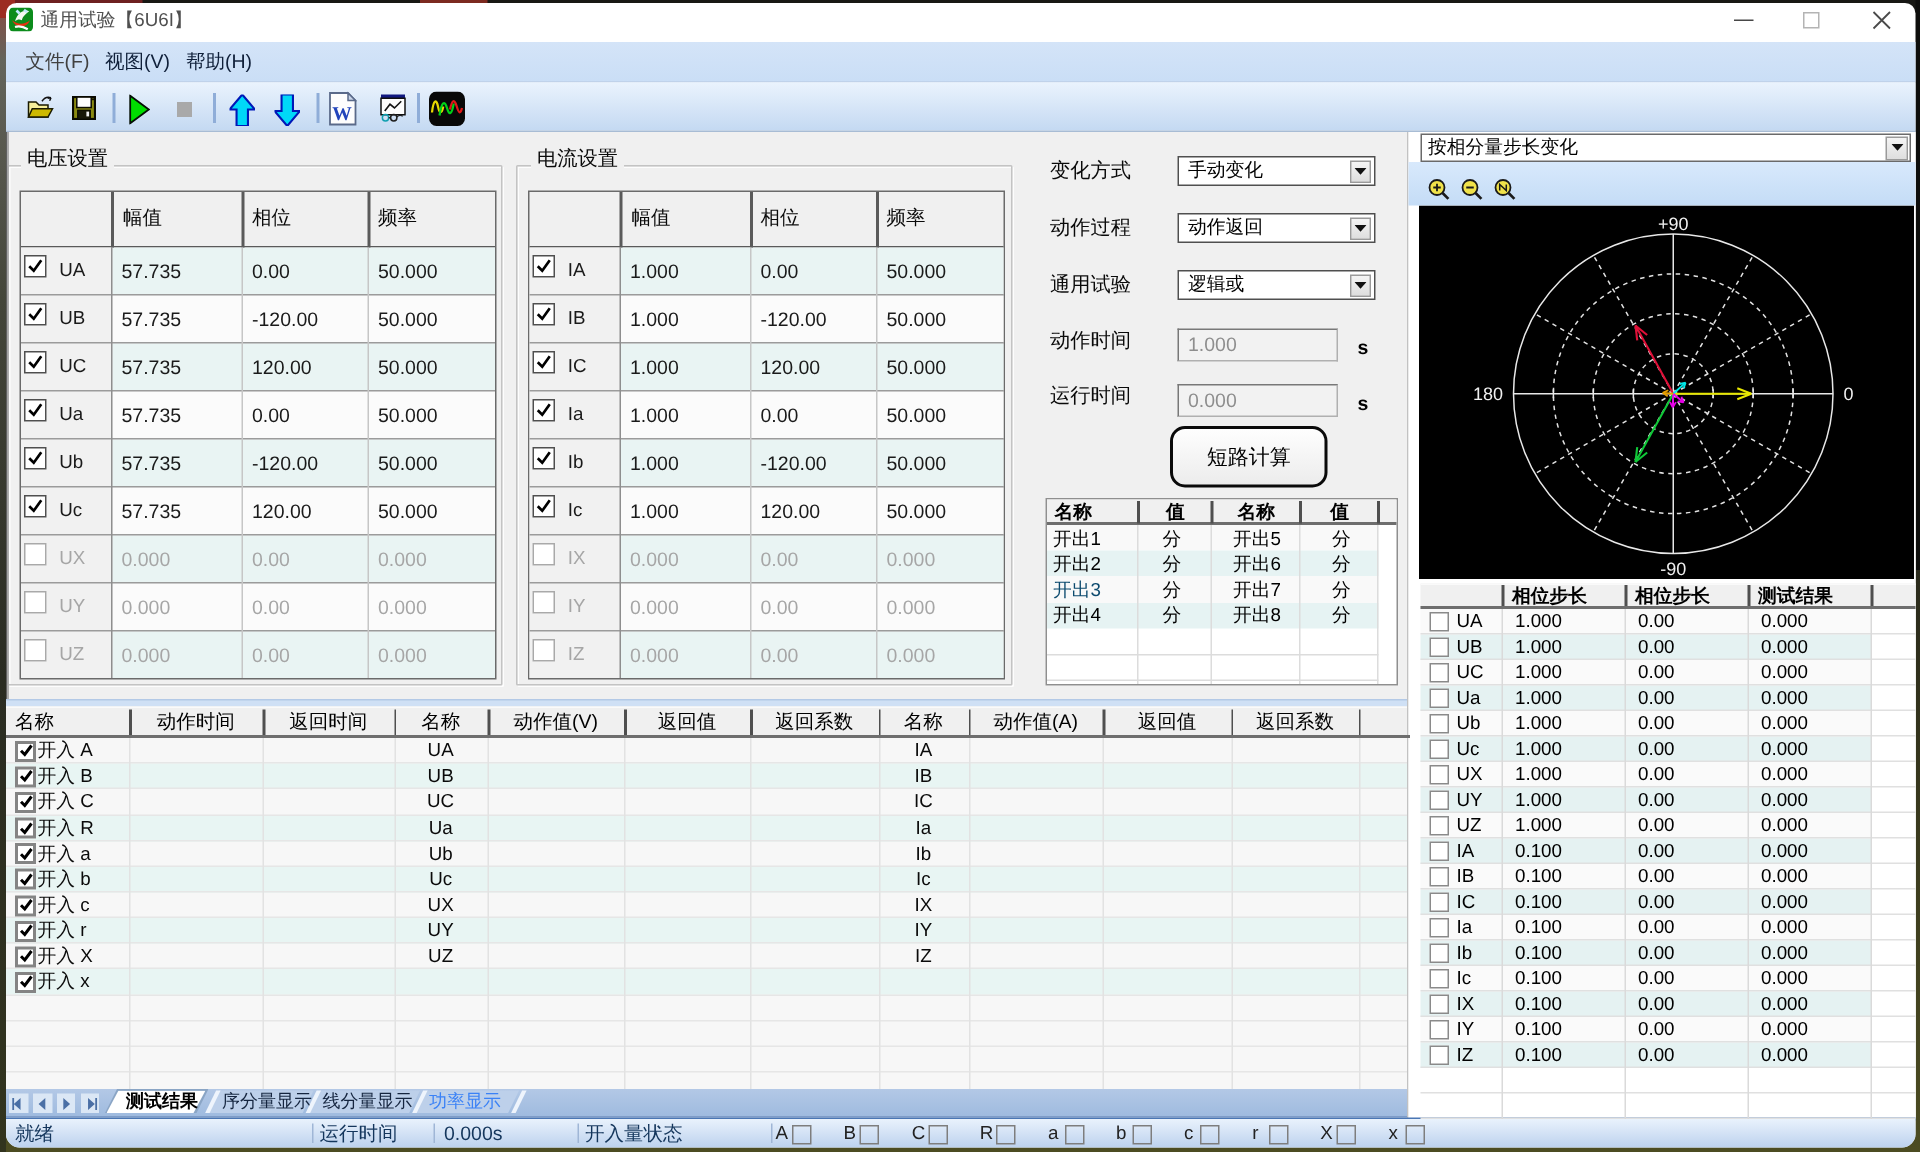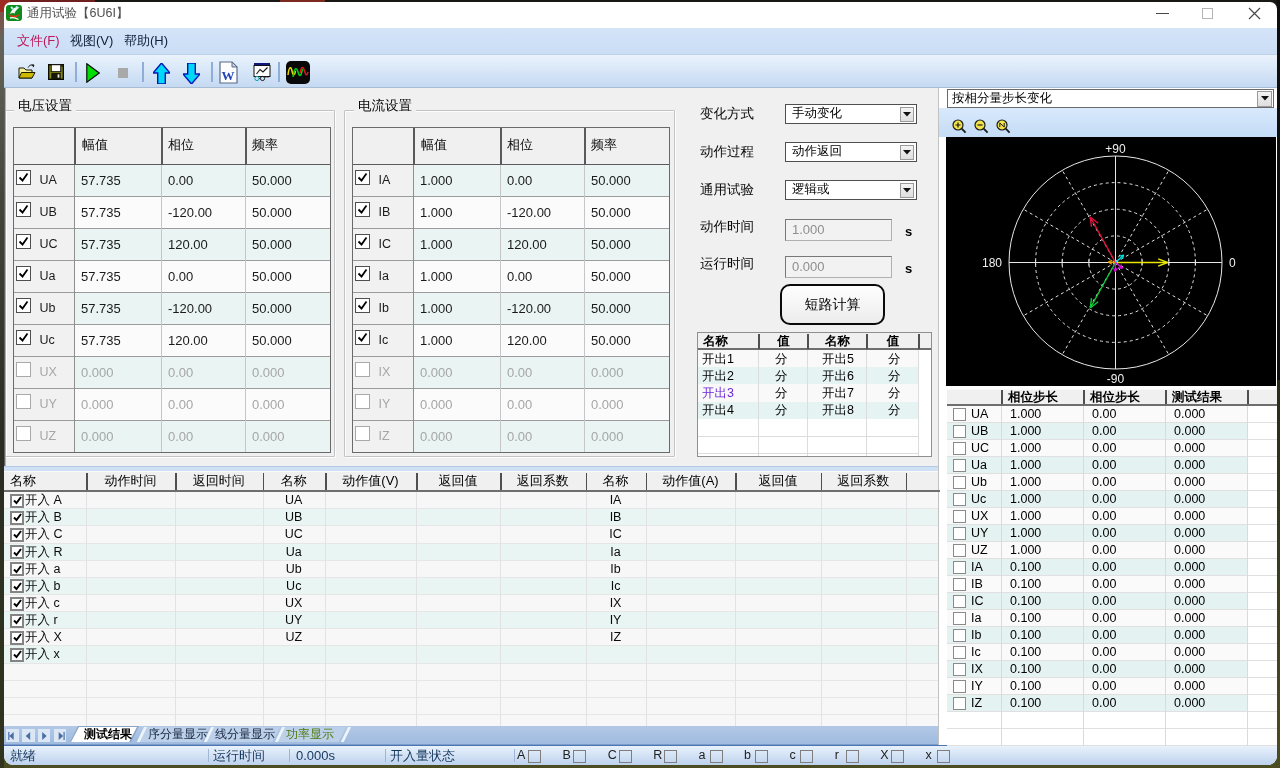--- a/index.html
+++ b/index.html
@@ -20,21 +20,21 @@
     <path d="M2 8.5 C5.5 11.5,10.5 11.5,14 8.5 C12.5 12,10 12.5,8 12.5 C6 12.5,3.5 11.5,2 8.5 Z" fill="#e83010"></path>
     <path d="M4 13 C7 12,10 13,12.5 14.5" stroke="#fdfdfd" stroke-width="1.4" fill="none"></path>
   </svg>
 <div class="t" style="left:27px;top:7px;z-index:2;font-size:12.5px;color:#4f4f4f">通用试验【6U6I】</div>
 <div style="left:1156px;top:13px;width:13px;height:1px;background:#474747;z-index:2;"></div>
 <div style="left:1202px;top:8px;width:11px;height:11px;border:1px solid #b4b4b4;z-index:2;"></div>
 <svg style="left:1248px;top:7px;z-index:2" width="13" height="13" viewBox="0 0 13 13">
     <path d="M1 1 L12 12 M12 1 L1 12" stroke="#4a4a4a" stroke-width="1.2"></path>
   </svg>
 <div style="left:4px;top:28px;width:1273px;height:27px;background:linear-gradient(180deg,#d4e4f8,#cadef6);border-bottom:1px solid #c0d2ea;z-index:2;"></div>
-<div class="t" style="left:17px;top:34px;z-index:2;font-size:13px;color:#be185d">文件(F)</div>
+<div class="t" style="left:17px;top:34px;z-index:2;font-size:13px;color:#404040">文件(F)</div>
 <div class="t" style="left:70px;top:34px;z-index:2;font-size:13px;color:#10203a">视图(V)</div>
 <div class="t" style="left:124px;top:34px;z-index:2;font-size:13px;color:#10203a">帮助(H)</div>
 <div style="left:4px;top:55px;width:1273px;height:33px;background:linear-gradient(180deg,#eaf3fd,#c4d9f2);border-bottom:1px solid #a8bcd4;z-index:2;"></div>
 <div style="left:75px;top:62px;width:1.5px;height:20px;background:#8fadd8;z-index:2;"></div>
 <div style="left:142px;top:62px;width:1.5px;height:20px;background:#8fadd8;z-index:2;"></div>
 <div style="left:211px;top:62px;width:1.5px;height:20px;background:#8fadd8;z-index:2;"></div>
 <div style="left:278px;top:62px;width:1.5px;height:20px;background:#8fadd8;z-index:2;"></div>
 <svg style="left:18px;top:64px;z-index:3" width="18" height="16" viewBox="0 0 18 16">
     <path d="M1 14 L1 4 L6 4 L8 6 L14 6 L14 14 Z" fill="#f6ef9a" stroke="#1a1a00" stroke-width="1"></path>
     <path d="M1 14 L3.5 8.5 L17 8.5 L14 14 Z" fill="#cdb900" stroke="#1a1a00" stroke-width="1"></path>
@@ -313,21 +313,21 @@
 <div class="t" style="left:702px;top:352.5px;z-index:4;font-size:12.5px;color:#000">开出1</div>
 <div class="t" style="left:775px;top:352.5px;z-index:4;font-size:12.5px;color:#000">分</div>
 <div class="t" style="left:822px;top:352.5px;z-index:4;font-size:12.5px;color:#000">开出5</div>
 <div class="t" style="left:888px;top:352.5px;z-index:4;font-size:12.5px;color:#000">分</div>
 <div style="left:698px;top:367.2px;width:221px;height:17.2px;background:#e6f3f3;z-index:3;"></div>
 <div class="t" style="left:702px;top:369.7px;z-index:4;font-size:12.5px;color:#000">开出2</div>
 <div class="t" style="left:775px;top:369.7px;z-index:4;font-size:12.5px;color:#000">分</div>
 <div class="t" style="left:822px;top:369.7px;z-index:4;font-size:12.5px;color:#000">开出6</div>
 <div class="t" style="left:888px;top:369.7px;z-index:4;font-size:12.5px;color:#000">分</div>
 <div style="left:698px;top:384.4px;width:221px;height:17.2px;background:#f9f9f9;z-index:3;"></div>
-<div class="t" style="left:702px;top:386.9px;z-index:4;font-size:12.5px;color:#6d28d9">开出3</div>
+<div class="t" style="left:702px;top:386.9px;z-index:4;font-size:12.5px;color:#0c4a6e">开出3</div>
 <div class="t" style="left:775px;top:386.9px;z-index:4;font-size:12.5px;color:#000">分</div>
 <div class="t" style="left:822px;top:386.9px;z-index:4;font-size:12.5px;color:#000">开出7</div>
 <div class="t" style="left:888px;top:386.9px;z-index:4;font-size:12.5px;color:#000">分</div>
 <div style="left:698px;top:401.6px;width:221px;height:17.2px;background:#e6f3f3;z-index:3;"></div>
 <div class="t" style="left:702px;top:404.1px;z-index:4;font-size:12.5px;color:#000">开出4</div>
 <div class="t" style="left:775px;top:404.1px;z-index:4;font-size:12.5px;color:#000">分</div>
 <div class="t" style="left:822px;top:404.1px;z-index:4;font-size:12.5px;color:#000">开出8</div>
 <div class="t" style="left:888px;top:404.1px;z-index:4;font-size:12.5px;color:#000">分</div>
 <div style="left:698px;top:436px;width:221px;height:1px;background:#dcdcdc;z-index:3;"></div>
 <div style="left:698px;top:453.2px;width:221px;height:1px;background:#dcdcdc;z-index:3;"></div>
@@ -476,21 +476,21 @@
     <path d="M4.5 2 L9 6 L4.5 10 Z M9.3 2 L10.5 2 L10.5 10 L9.3 10 Z" fill="#4a6fa5"></path>
   </svg>
 <div style="left:70px;top:726px;width:69px;height:16px;background:#8aa5c5;clip-path:polygon(8px 0,69px 0,61px 16px,0 16px);z-index:3;"></div>
 <div style="left:71px;top:727px;width:66px;height:15px;background:#fff;clip-path:polygon(8px 0,66px 0,58px 15px,0 15px);z-index:3;"></div>
 <div class="t" style="left:84px;top:728px;z-index:4;font-size:12px;font-weight:bold;color:#000">测试结果</div>
 <div style="left:139px;top:727px;width:63px;height:14.5px;background:#bdd0ea;transform:skewX(-26deg);transform-origin:0 100%;z-index:3;"></div>
 <div class="t" style="left:148px;top:728px;z-index:4;font-size:12px;color:#15253f">序分量显示</div>
 <div style="left:206px;top:727px;width:67px;height:14.5px;background:#bdd0ea;transform:skewX(-26deg);transform-origin:0 100%;z-index:3;"></div>
 <div class="t" style="left:215px;top:728px;z-index:4;font-size:12px;color:#15253f">线分量显示</div>
 <div style="left:277px;top:727px;width:62px;height:14.5px;background:#bdd0ea;transform:skewX(-26deg);transform-origin:0 100%;z-index:3;"></div>
-<div class="t" style="left:286px;top:728px;z-index:4;font-size:12px;color:#4d7c0f">功率显示</div>
+<div class="t" style="left:286px;top:728px;z-index:4;font-size:12px;color:#3b82f6">功率显示</div>
 <div style="left:137px;top:727px;width:2.5px;height:14.5px;background:#eef4fc;transform:skewX(-26deg);transform-origin:0 100%;z-index:4;"></div>
 <div style="left:204px;top:727px;width:2.5px;height:14.5px;background:#eef4fc;transform:skewX(-26deg);transform-origin:0 100%;z-index:4;"></div>
 <div style="left:275px;top:727px;width:2.5px;height:14.5px;background:#eef4fc;transform:skewX(-26deg);transform-origin:0 100%;z-index:4;"></div>
 <div style="left:341px;top:727px;width:2.5px;height:14.5px;background:#eef4fc;transform:skewX(-26deg);transform-origin:0 100%;z-index:4;"></div>
 <div style="left:938px;top:88px;width:1px;height:658px;background:#c2c2c2;z-index:2;"></div>
 <div style="left:939px;top:88px;width:338px;height:658px;background:#fff;z-index:2;"></div>
 <div style="left:947px;top:89px;width:327px;height:19px;background:#fff;border:1px solid #6a6a6a;z-index:3;"></div>
 <div class="t" style="left:952px;top:92px;z-index:4;font-size:12.5px;color:#000">按相分量步长变化</div>
 <div style="left:1257px;top:90.5px;width:15px;height:16px;background:linear-gradient(180deg,#f4f4f4,#dedede);border:1px solid #9a9a9a;z-index:4;"></div>
 <svg style="left:1261px;top:96px;z-index:5" width="8" height="5" viewBox="0 0 8 5">

